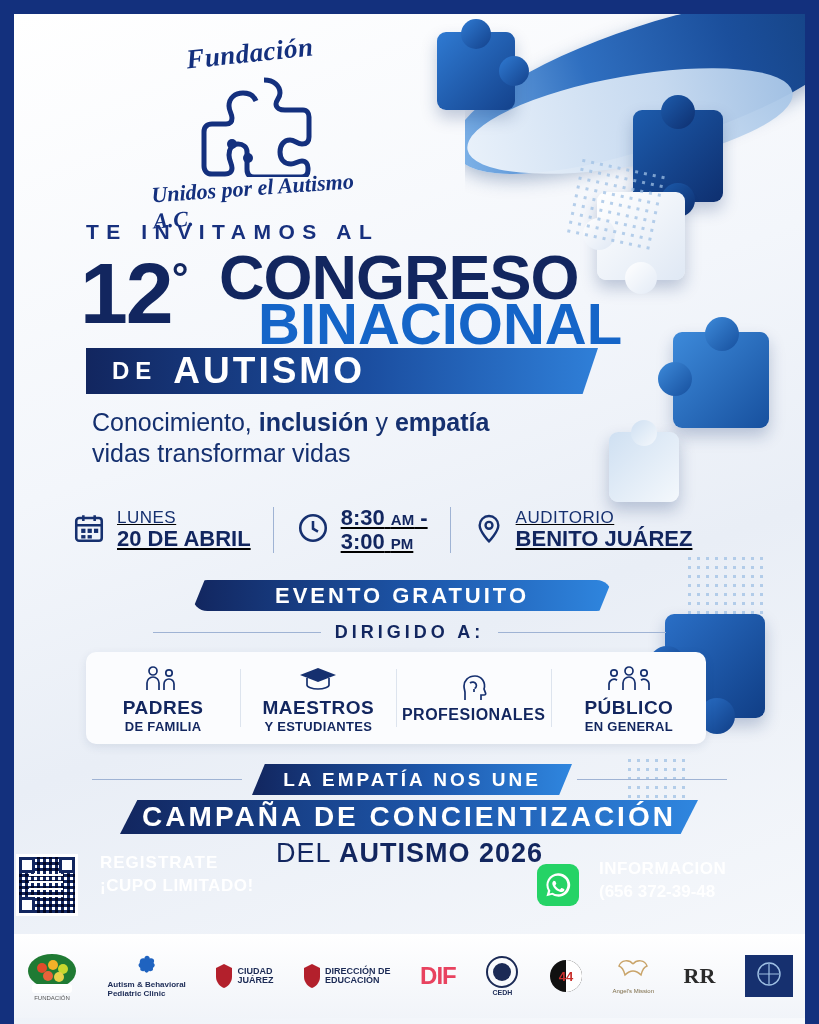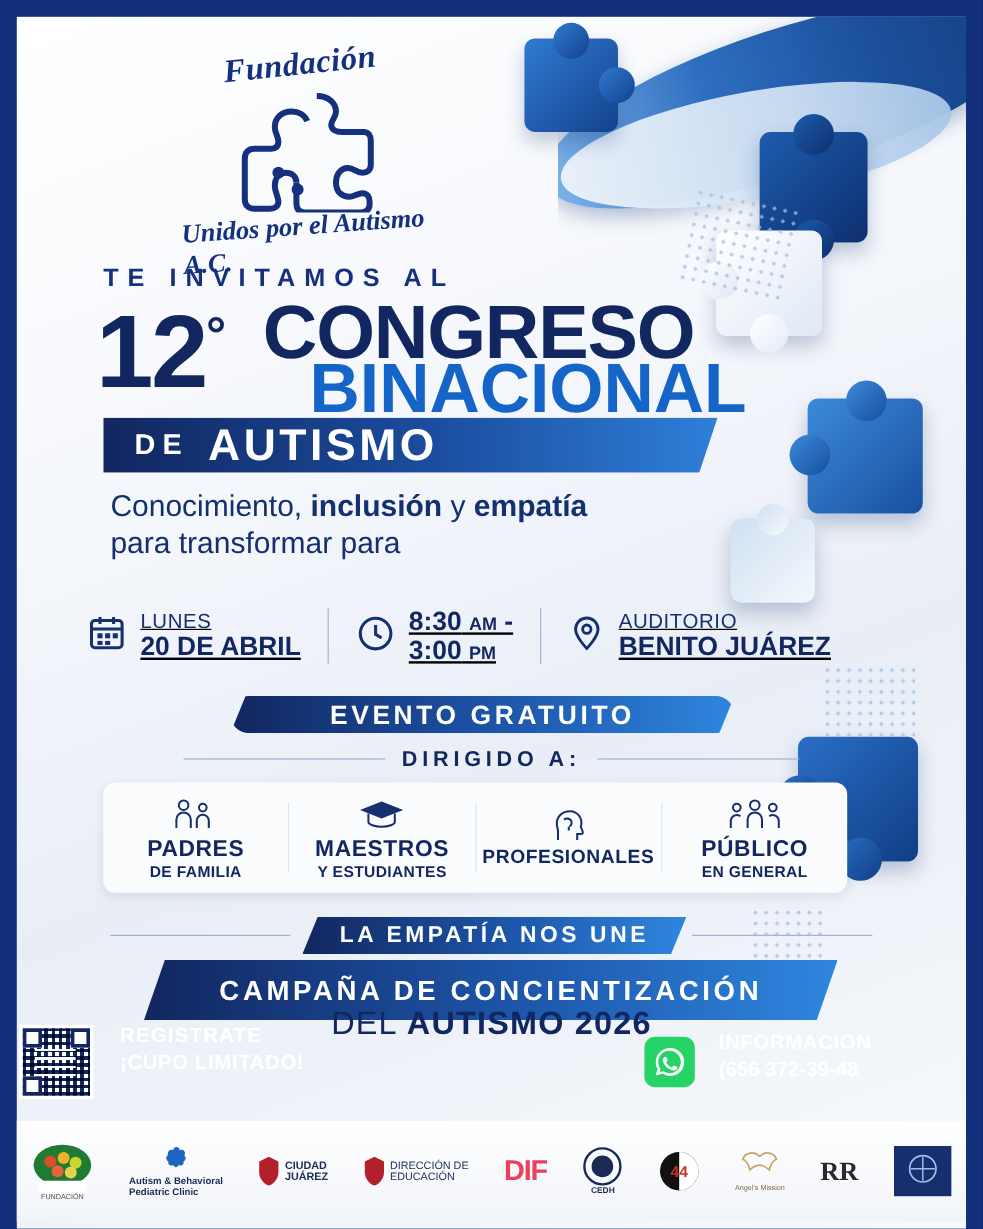--- a/index.html
+++ b/index.html
@@ -169,21 +169,21 @@
   .aud-item .n1 { font-size: 19px; font-weight: 800; color:#12265f; letter-spacing: .5px; }
   .aud-item .n1.small { font-size: 16px; }
   .aud-item .n2 { font-size: 13px; font-weight: 700; color:#12265f; letter-spacing: .3px; }
   .aud-sep { width:1px; height:58px; background:#dde4ee; }
 
   #empatia-nos-une { left: 238px; top: 750px; width: 320px; font-size: 19px;
     clip-path: polygon(4% 0, 100% 0, 96% 100%, 0 100%); }
   .rule-left { position:absolute; left:78px; top:765px; width:150px; height:1px; background:#9fb3d4;}
   .rule-right{ position:absolute; right:78px; top:765px; width:150px; height:1px; background:#9fb3d4;}
 
-  #campana { left: 106px; top: 786px; width: 578px; height: 50px; font-size: 23px;
+  #campana { left: 106px; top: 786px; width: 578px; height: 34px; font-size: 28px;
     clip-path: polygon(3% 0, 100% 0, 97% 100%, 0 100%); }
 
   .del-autismo {
     position:absolute; left:0; top: 824px; width: 791px; text-align:center;
     font-size: 27px; color:#12265f; letter-spacing: 1px;
   }
   .del-autismo b { font-weight: 800; }
   .qr {
     position:absolute; left: 16px; bottom: 108px;
     width: 62px; height: 62px; background:#fff; padding:3px;
@@ -286,21 +286,21 @@
     <div class="congreso">CONGRESO</div>
     <div class="binacional">BINACIONAL</div>
     <div class="de-autismo">
       <span class="de">DE</span>
       <span class="aut">AUTISMO</span>
     </div>
 
     <div class="tagline1">
       <span>Conocimiento, </span><b>inclusión</b><span> y </span><b>empatía</b>
     </div>
-    <div class="tagline2">para transformar para</div>
+    <div class="tagline2">vidas transformar vidas</div>
 
     <div class="inforow">
       <div class="infocell">
         <span class="icn">
           <svg width="34" height="34" viewBox="0 0 24 24" fill="none" stroke="#16306f" stroke-width="1.8">
             <rect x="3" y="5" width="18" height="16" rx="2"></rect>
               <path d="M3 10h18M8 3v4M16 3v4"></path>
             <rect x="6.5" y="12.5" width="3" height="3" fill="#16306f" stroke="none"></rect>
             <rect x="11" y="12.5" width="3" height="3" fill="#16306f" stroke="none"></rect>
             <rect x="15.5" y="12.5" width="3" height="3" fill="#16306f" stroke="none"></rect>
@@ -475,21 +475,21 @@
       <div style="white-space:pre-line;font-size:9px;font-weight:800;color:#1b2a55;text-align:left;line-height:1;">CIUDAD
 JUÁREZ</div>
     </div>
 
     <div class="sp" style="flex-direction:row;gap:4px;">
       <div class="badge">
         <svg width="18" height="26" viewBox="0 0 18 26">
             <path d="M9 1l8 4v9c0 6-5 10-8 11C6 24 1 20 1 14V5z" fill="#b3202c"></path>
           </svg>
       </div>
-      <div style="white-space:pre-line;font-size:9px;font-weight:400;color:#1b2a55;text-align:left;line-height:1;">DIRECCIÓN DE
+      <div style="white-space:pre-line;font-size:9px;font-weight:700;color:#1b2a55;text-align:left;line-height:1;">DIRECCIÓN DE
 EDUCACIÓN</div>
     </div>
 
     <div class="sp">
       <div style="font-size:24px;font-weight:800;color:#e8425f;letter-spacing:-1px;">DIF</div>
     </div>
 
     <div class="sp">
       <div class="badge">
         <svg width="34" height="34" viewBox="0 0 34 34">

